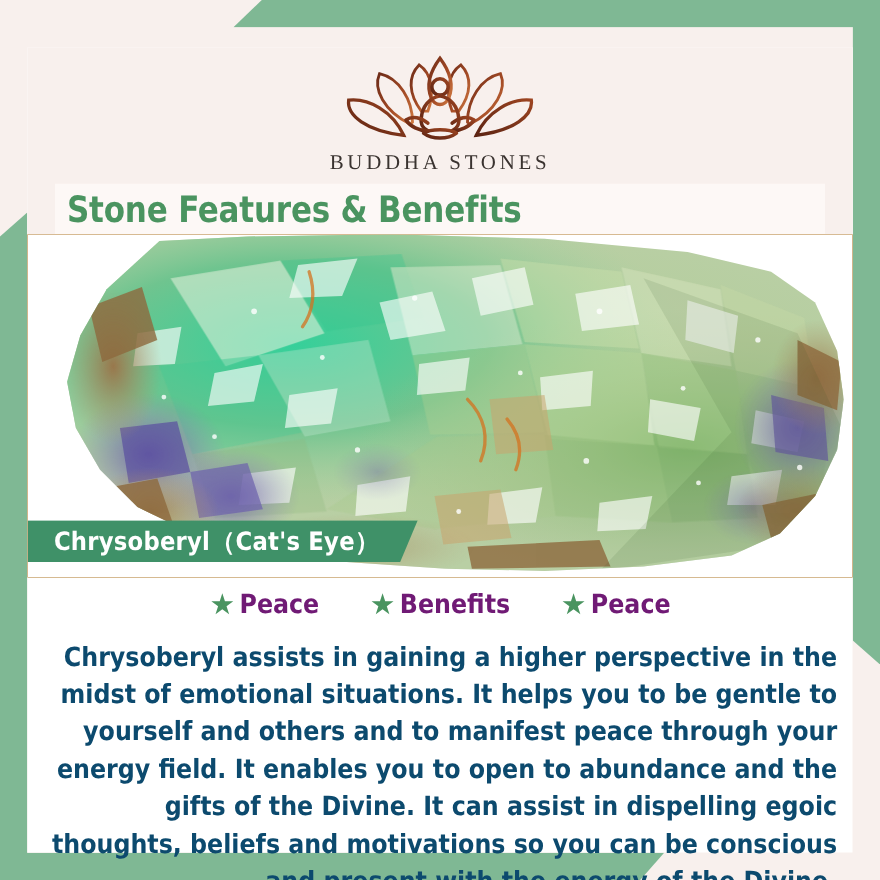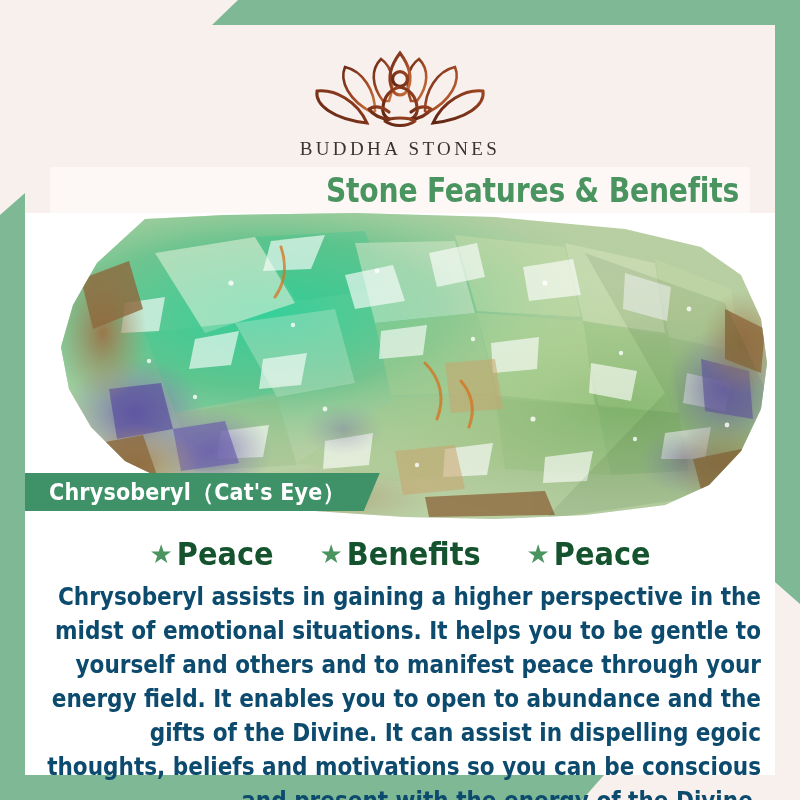--- a/index.html
+++ b/index.html
@@ -65,21 +65,21 @@
     position:absolute; left:50%; top:95px; transform:translateX(-50%);
     font-family:"Liberation Serif", serif;
     font-size:19px; letter-spacing:3.4px; color:#3a3330;
     white-space:nowrap;
   }
 
   
   #title-banner{
     position:absolute; left:25px; top:124px; right:25px; height:47px;
     background:#fdf8f6;
-    display:flex; align-items:center; justify-content:flex-end;
+    display:flex; align-items:center; justify-content:flex-start;
   }
   #title{
     font-family:"DejaVu Sans Condensed","Liberation Sans Narrow","Liberation Sans",sans-serif;
     font-weight:700; font-size:33px; color:#4a9460;
     letter-spacing:-.2px; white-space:nowrap;
     transform:scaleX(.95);
   }
 
   
   #photo{
@@ -104,21 +104,21 @@
 
   
   #benefits{
     position:absolute; left:0; top:492px; width:100%;
     display:flex; justify-content:center; align-items:center; gap:46px;
   }
   .benefit{ display:flex; align-items:center; gap:4px; }
   .benefit .star{ color:#4a9460; font-size:26px; line-height:1; }
   .benefit .lbl{
     font-family:"DejaVu Sans Condensed","Liberation Sans Narrow","Liberation Sans",sans-serif;
-    font-weight:700; font-size:32px; color:#14532d; white-space:nowrap;
+    font-weight:700; font-size:24px; color:#701a75; white-space:nowrap;
   }
 
   #desc{
     position:absolute; left:10px; right:14px; top:537px;
     font-family:"DejaVu Sans Condensed","Liberation Sans Narrow","Liberation Sans",sans-serif;
     font-weight:700; font-size:24px; line-height:1.42;
     color:#0c4a6e; text-align:right;
   }
 </style>
 </head>

